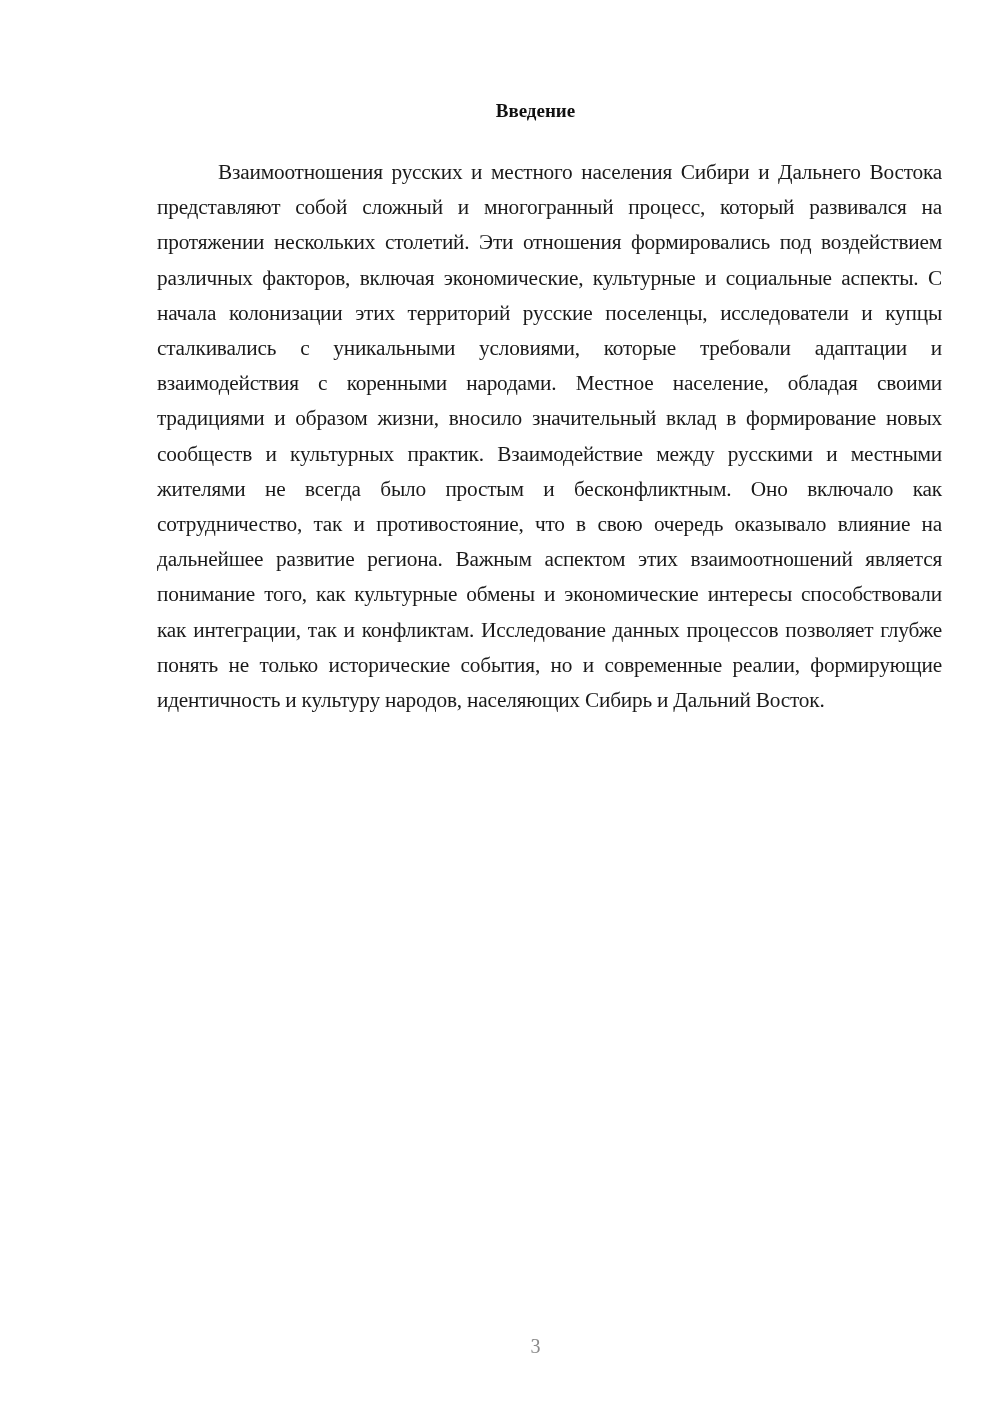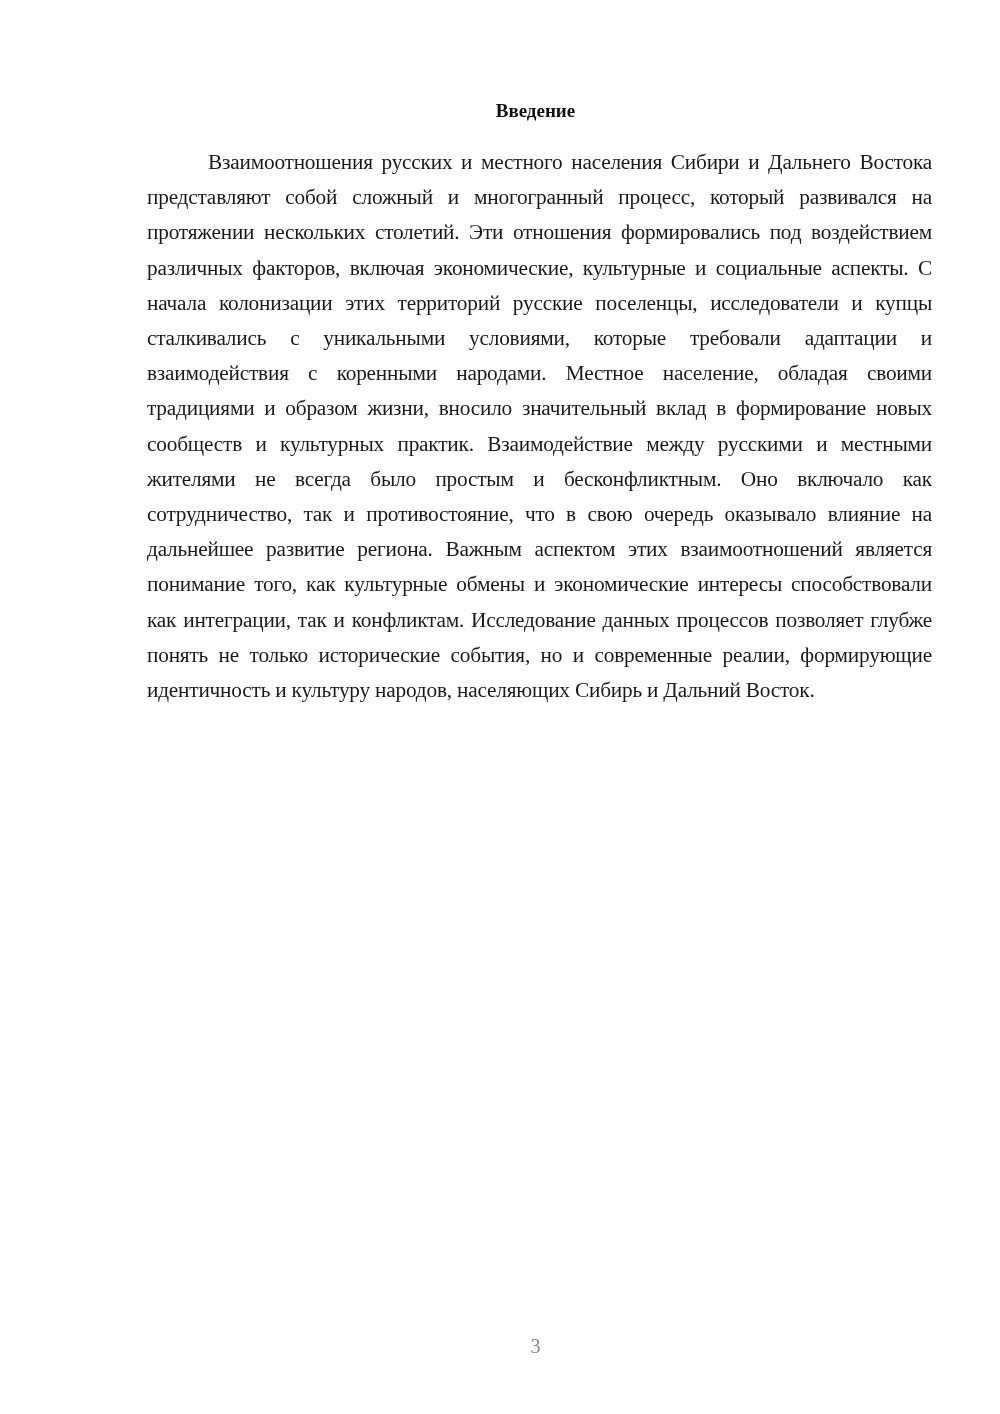--- a/index.html
+++ b/index.html
@@ -32,21 +32,21 @@
       font-size: 19px;
       line-height: 28px;
       margin: 0;
       color: #111111;
     }
     .body-text {
       position: absolute;
       left: 143px;
       top: 141px;
       width: 785px;
-      margin: 4px;
+      margin: 14px;
       font-size: 21.3px;
       line-height: 35.2px;
       text-align: justify;
       text-indent: 61px;
       letter-spacing: -0.2px;
       color: #1a1a1a;
     }
     .page-number {
       position: absolute;
       top: 1333px;

